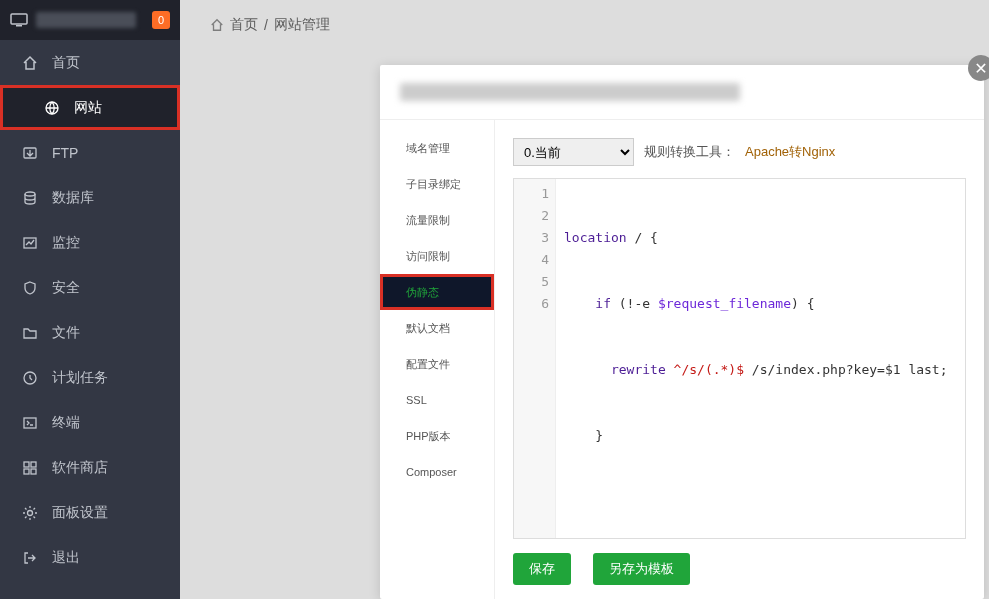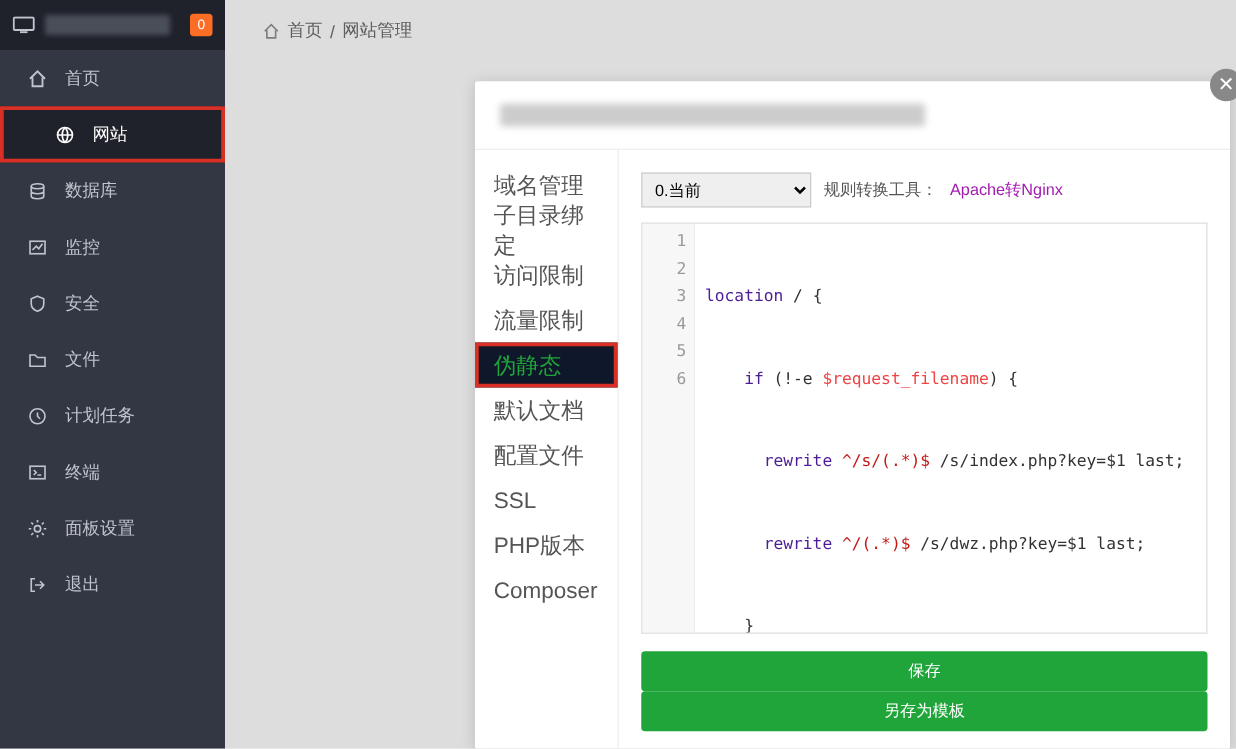--- a/index.html
+++ b/index.html
@@ -24,39 +24,39 @@
 .overlay { position: absolute; left: 0; right: 0; top: 0; bottom: 0; background: rgba(0,0,0,0.08); }
 
 
 .modal { position: absolute; left: 200px; top: 65px; right: 5px; bottom: 0; background: #fff; border-radius: 2px; box-shadow: 0 2px 12px rgba(0,0,0,0.15); }
 .modal-close { position: absolute; top: -10px; right: -10px; width: 26px; height: 26px; border-radius: 50%; background: #888; color: #fff; display: flex; align-items: center; justify-content: center; cursor: pointer; font-size: 16px; }
 .modal-header { height: 55px; display: flex; align-items: center; padding: 0 20px; border-bottom: 1px solid #eee; }
 .modal-header .blur-title { width: 340px; height: 18px; background: #ccc; filter: blur(3px); border-radius: 2px; }
 
 .modal-body { display: flex; height: calc(100% - 55px); }
 .modal-sidebar { width: 115px; border-right: 1px solid #eee; padding: 10px 0; }
-.msi { height: 36px; display: flex; align-items: center; padding: 0 15px; color: #555; font-size: 18px; cursor: pointer; }
+.msi { height: 36px; display: flex; align-items: center; padding: 0 26px; color: #555; font-size: 11px; cursor: pointer; }
 .msi.active { color: #20a53a; background: #0f172a; }
 .msi.highlighted { outline: 3px solid #d93025; outline-offset: -3px; }
 
 .modal-content { flex: 1; padding: 18px 18px 0 18px; display: flex; flex-direction: column; }
 .toolbar { display: flex; align-items: center; gap: 10px; margin-bottom: 12px; color: #555; }
-.toolbar select { height: 28px; width: 136px; border: 1px solid #ccc; padding: 0 6px; font-size: 13px; }
-.toolbar .link { color: #a21caf; cursor: pointer; text-align: right; }
+.toolbar select { height: 28px; width: 121px; border: 1px solid #ccc; padding: 0 6px; font-size: 13px; }
+.toolbar .link { color: #a16207; cursor: pointer; text-align: right; }
 
 .editor { border: 1px solid #ddd; flex: 1; min-height: 0; display: flex; font-family: Consolas, Monaco, monospace; font-size: 13px; line-height: 22px; background: #fff; overflow: hidden; }
 .gutter { width: 42px; background: #f7f7f7; border-right: 1px solid #eee; text-align: right; padding: 4px 6px 0 0; color: #999; }
 .gutter div { height: 22px; }
 .code { flex: 1; padding: 4px 0 0 8px; white-space: pre; color: #333; }
 .code div { height: 22px; }
 .tok-key { color: #4c1d95; }
-.tok-var { color: #ef4444; }
+.tok-var { color: #6d28d9; }
 .tok-str { color: #c41a16; }
 
-.buttons { display: flex; gap: 0; padding: 14px 0; flex-direction: column; }
+.buttons { display: flex; gap: 22px; padding: 14px 0; }
 .btn { height: 32px; padding: 0 16px; border: none; border-radius: 3px; background: #20a53a; color: #fff; font-size: 13px; cursor: pointer; }
 
 
 .svg { display: inline-block; }
 .svg svg { display: block; }
 </style>
 </head>
 <body>
 
 <div class="sidebar">
@@ -84,20 +84,29 @@
         <svg width="16" height="16" viewBox="0 0 16 16">
           <circle cx="8" cy="8" r="6" fill="none" stroke="#fff" stroke-width="1.3"></circle>
           <path d="M2 8 H14 M8 2 C5 5 5 11 8 14 M8 2 C11 5 11 11 8 14" fill="none" stroke="#fff" stroke-width="1.3"></path>
         </svg>
       </span>
     <span class="label">网站</span>
   </div>
   <div class="sidebar-item">
     <span class="icon svg">
         <svg width="16" height="16" viewBox="0 0 16 16">
+          <rect x="2" y="3" width="12" height="10" rx="1" fill="none" stroke="#c0c4cc" stroke-width="1.3"></rect>
+          <path d="M5 8 L8 11 L11 8 M8 5 V11" fill="none" stroke="#c0c4cc" stroke-width="1.3"></path>
+        </svg>
+      </span>
+    <span class="label">FTP</span>
+  </div>
+  <div class="sidebar-item">
+    <span class="icon svg">
+        <svg width="16" height="16" viewBox="0 0 16 16">
           <ellipse cx="8" cy="4" rx="5" ry="2" fill="none" stroke="#c0c4cc" stroke-width="1.3"></ellipse>
           <path d="M3 4 V12 C3 13 5 14 8 14 C11 14 13 13 13 12 V4 M3 8 C3 9 5 10 8 10 C11 10 13 9 13 8" fill="none" stroke="#c0c4cc" stroke-width="1.3"></path>
         </svg>
       </span>
     <span class="label">数据库</span>
   </div>
   <div class="sidebar-item">
     <span class="icon svg">
         <svg width="16" height="16" viewBox="0 0 16 16">
           <rect x="2" y="3" width="12" height="10" fill="none" stroke="#c0c4cc" stroke-width="1.3"></rect>
@@ -132,20 +141,31 @@
     <span class="label">计划任务</span>
   </div>
   <div class="sidebar-item">
     <span class="icon svg">
         <svg width="16" height="16" viewBox="0 0 16 16">
           <rect x="2" y="3" width="12" height="10" fill="none" stroke="#c0c4cc" stroke-width="1.3"></rect>
           <path d="M5 6 L7 8 L5 10 M8 10 H11" fill="none" stroke="#c0c4cc" stroke-width="1.3"></path>
         </svg>
       </span>
     <span class="label">终端</span>
+  </div>
+  <div class="sidebar-item">
+    <span class="icon svg">
+        <svg width="16" height="16" viewBox="0 0 16 16">
+          <rect x="2" y="2" width="5" height="5" fill="none" stroke="#c0c4cc" stroke-width="1.3"></rect>
+          <rect x="9" y="2" width="5" height="5" fill="none" stroke="#c0c4cc" stroke-width="1.3"></rect>
+          <rect x="2" y="9" width="5" height="5" fill="none" stroke="#c0c4cc" stroke-width="1.3"></rect>
+          <rect x="9" y="9" width="5" height="5" fill="none" stroke="#c0c4cc" stroke-width="1.3"></rect>
+        </svg>
+      </span>
+    <span class="label">软件商店</span>
   </div>
   <div class="sidebar-item">
     <span class="icon svg">
         <svg width="16" height="16" viewBox="0 0 16 16">
           <circle cx="8" cy="8" r="2.5" fill="none" stroke="#c0c4cc" stroke-width="1.3"></circle>
           <path d="M8 1 V3 M8 13 V15 M1 8 H3 M13 8 H15 M3 3 L4.5 4.5 M11.5 11.5 L13 13 M13 3 L11.5 4.5 M4.5 11.5 L3 13" stroke="#c0c4cc" stroke-width="1.3"></path>
         </svg>
       </span>
     <span class="label">面板设置</span>
   </div>
@@ -176,22 +196,22 @@
     <div class="modal-close">
       <span>✕</span>
     </div>
     <div class="modal-header">
       <div class="blur-title"></div>
     </div>
     <div class="modal-body">
       <div class="modal-sidebar">
         <div class="msi">域名管理</div>
         <div class="msi">子目录绑定</div>
+        <div class="msi">流量限制</div>
         <div class="msi">访问限制</div>
-        <div class="msi">流量限制</div>
         <div class="msi active highlighted">伪静态</div>
         <div class="msi">默认文档</div>
         <div class="msi">配置文件</div>
         <div class="msi">SSL</div>
         <div class="msi">PHP版本</div>
         <div class="msi">Composer</div>
       </div>
 
       <div class="modal-content">
         <div class="toolbar">
@@ -208,21 +228,20 @@
             <div>2</div>
             <div>3</div>
             <div>4</div>
             <div>5</div>
             <div>6</div>
           </div>
           <div class="code">
             <div><span class="tok-key">location</span><span> / {</span></div>
             <div><span class="tok-key">    if</span><span> (!-e </span><span class="tok-var">$request_filename</span><span>) {</span></div>
             <div><span class="tok-key">      rewrite </span><span class="tok-str">^/s/(.*)$</span><span> /s/index.php?key=$1 last;</span></div>
-            <div><span class="tok-key">      rewrite </span><span class="tok-str">^/(.*)$</span><span> /s/dwz.php?key=$1 last;</span></div>
             <div><span>    }</span></div>
             
           </div>
         </div>
 
         <div class="buttons">
           <button class="btn">保存</button>
           <button class="btn">另存为模板</button>
         </div>
       </div>

